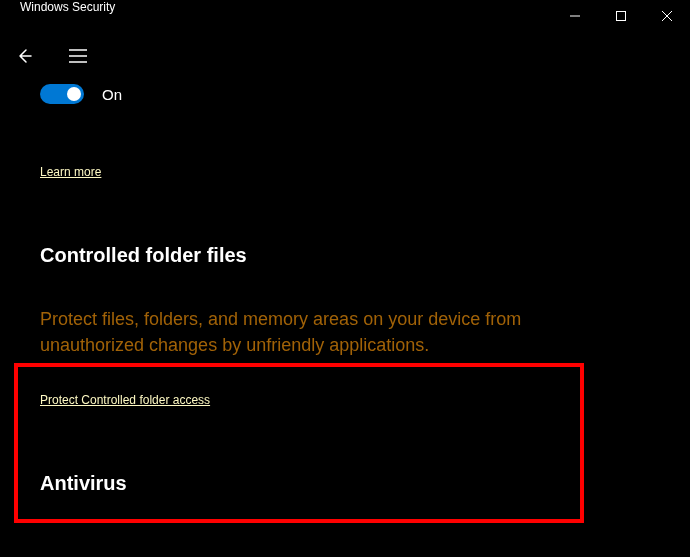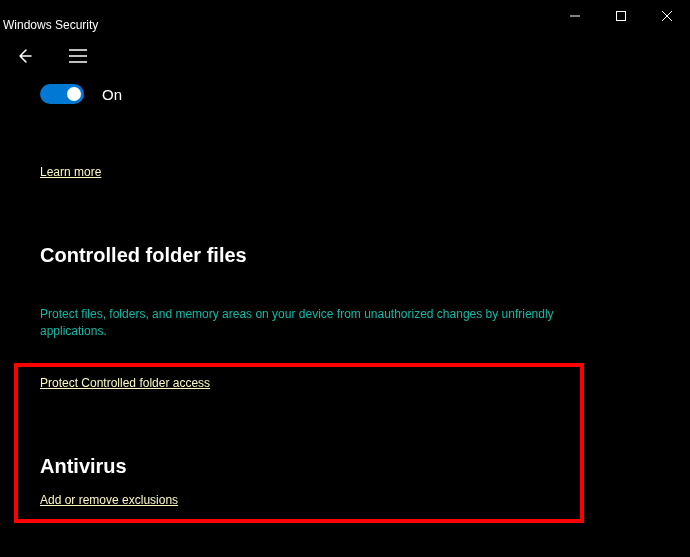--- a/index.html
+++ b/index.html
@@ -8,23 +8,23 @@
     height: 557px;
     background: #000;
     color: #fff;
     font-family: "Segoe UI", Arial, sans-serif;
     overflow: hidden;
     position: relative;
   }
   .titlebar {
     height: 32px;
     display: flex;
-    align-items: flex-end;
+    align-items: flex-start;
     justify-content: space-between;
-    padding-left: 3px;
+    padding-left: 20px;
   }
   .titlebar-title {
     font-size: 12px;
     color: #fff;
   }
   .window-controls {
     display: flex;
     height: 100%;
   }
   .win-ctrl {
@@ -87,22 +87,22 @@
   }
   .section {
     margin-top: 64px;
   }
   .section h2 {
     font-size: 20px;
     font-weight: 600;
     margin-bottom: 12px;
   }
   .section p {
-    font-size: 12px;
-    color: #14b8a6;
+    font-size: 18px;
+    color: #a16207;
     line-height: 1.45;
     margin-bottom: 32px;
     max-width: 560px;
     margin-top: 39px;
   }
   .highlight-box {
     position: absolute;
     border: 4px solid #ff0000;
     pointer-events: none;
   }
@@ -162,18 +162,17 @@
   
   <div class="section">
     <h2>Controlled folder files</h2>
     <p>Protect files, folders, and memory areas on your device from unauthorized changes by unfriendly applications.</p>
     <a class="link" href="#">Protect Controlled folder access</a>
   </div>
 
   
   <div class="section">
     <h2>Antivirus</h2>
-    <a class="link" href="#">Add or remove exclusions</a>
   </div>
 
 </div>
 
 <div class="highlight-box" style="left:14px; top:363px; width:570px; height:160px;"></div>
 
 </body></html>

